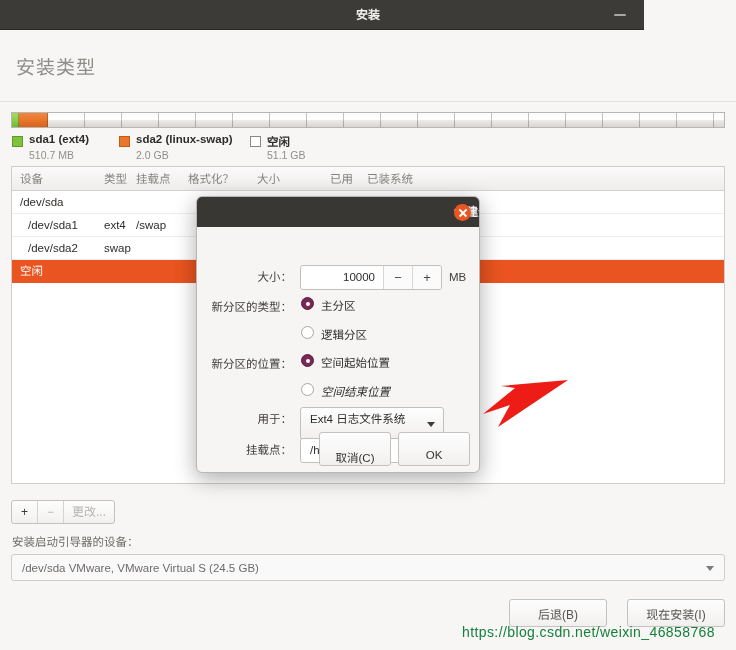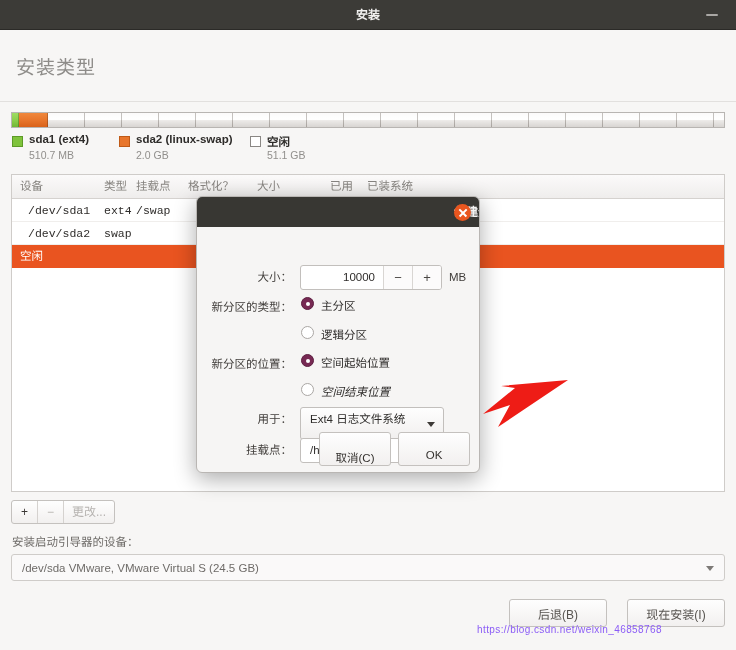--- a/index.html
+++ b/index.html
@@ -16,21 +16,21 @@
     position: relative;
     width: 736px;
     height: 650px;
     background: #f7f6f5;
   }
 
   
   .titlebar {
     position: absolute;
     top: 0; left: 0;
-    width: 736px; height: 30px;
+    width: 644px; height: 30px;
     background: #3c3b37;
     border-bottom: 1px solid #2b2a27;
   }
   .titlebar-title {
     position: absolute;
     top: 0; left: 0;
     width: 736px;
     line-height: 30px;
     text-align: center;
     color: #f2f1f0;
@@ -125,25 +125,24 @@
     position: absolute;
     left: 17px; top: 16px;
     font-size: 10.5px;
     color: #918f8c;
     white-space: nowrap;
   }
 
   
   .table-area {
     position: absolute;
-    left: 11px; top: 174px;
+    left: 11px; top: 166px;
     width: 714px; height: 318px;
     background: #ffffff;
     border: 1px solid #cfccc9;
-    font-family: Liberation Mono, monospace;
   }
   .table-head {
     position: relative;
     height: 24px;
     background: linear-gradient(to bottom, #fbfafa, #efedec);
     border-bottom: 1px solid #d5d2cf;
   }
   .th {
     position: absolute;
     top: 0;
@@ -460,23 +459,23 @@
   .arrow-svg {
     position: absolute;
     left: 455px; top: 378px;
     width: 115px; height: 62px;
     pointer-events: none;
   }
 
   
   .watermark {
     position: absolute;
-    left: 477px; top: 624px;
-    font-size: 10px;
-    color: #8b5cf6;
+    left: 462px; top: 624px;
+    font-size: 14px;
+    color: #15803d;
     letter-spacing: 0.4px;
     white-space: nowrap;
     pointer-events: none;
   }
 </style>
 </head>
 <body>
 
 <div id="app">
 
@@ -519,20 +518,23 @@
     <div class="table-head" id="table-head">
         <div class="th" style="left: 8px;">设备</div>
         <div class="th" style="left: 92px;">类型</div>
         <div class="th" style="left: 124px;">挂载点</div>
         <div class="th" style="left: 176px;">格式化？</div>
         <div class="th" style="left: 245px;">大小</div>
         <div class="th" style="left: 318px;">已用</div>
         <div class="th" style="left: 355px;">已装系统</div>
       </div>
     <div id="table-body">
+        <div class="trow">
+          <div class="td" style="left: 8px;">/dev/sda</div>
+        </div>
         <div class="trow">
           <div class="td" style="left: 16px;">/dev/sda1</div>
           <div class="td" style="left: 92px;">ext4</div>
           <div class="td" style="left: 124px;">/swap</div>
         </div>
         <div class="trow">
           <div class="td" style="left: 16px;">/dev/sda2</div>
           <div class="td" style="left: 92px;">swap</div>
         </div>
         <div class="trow selected">

